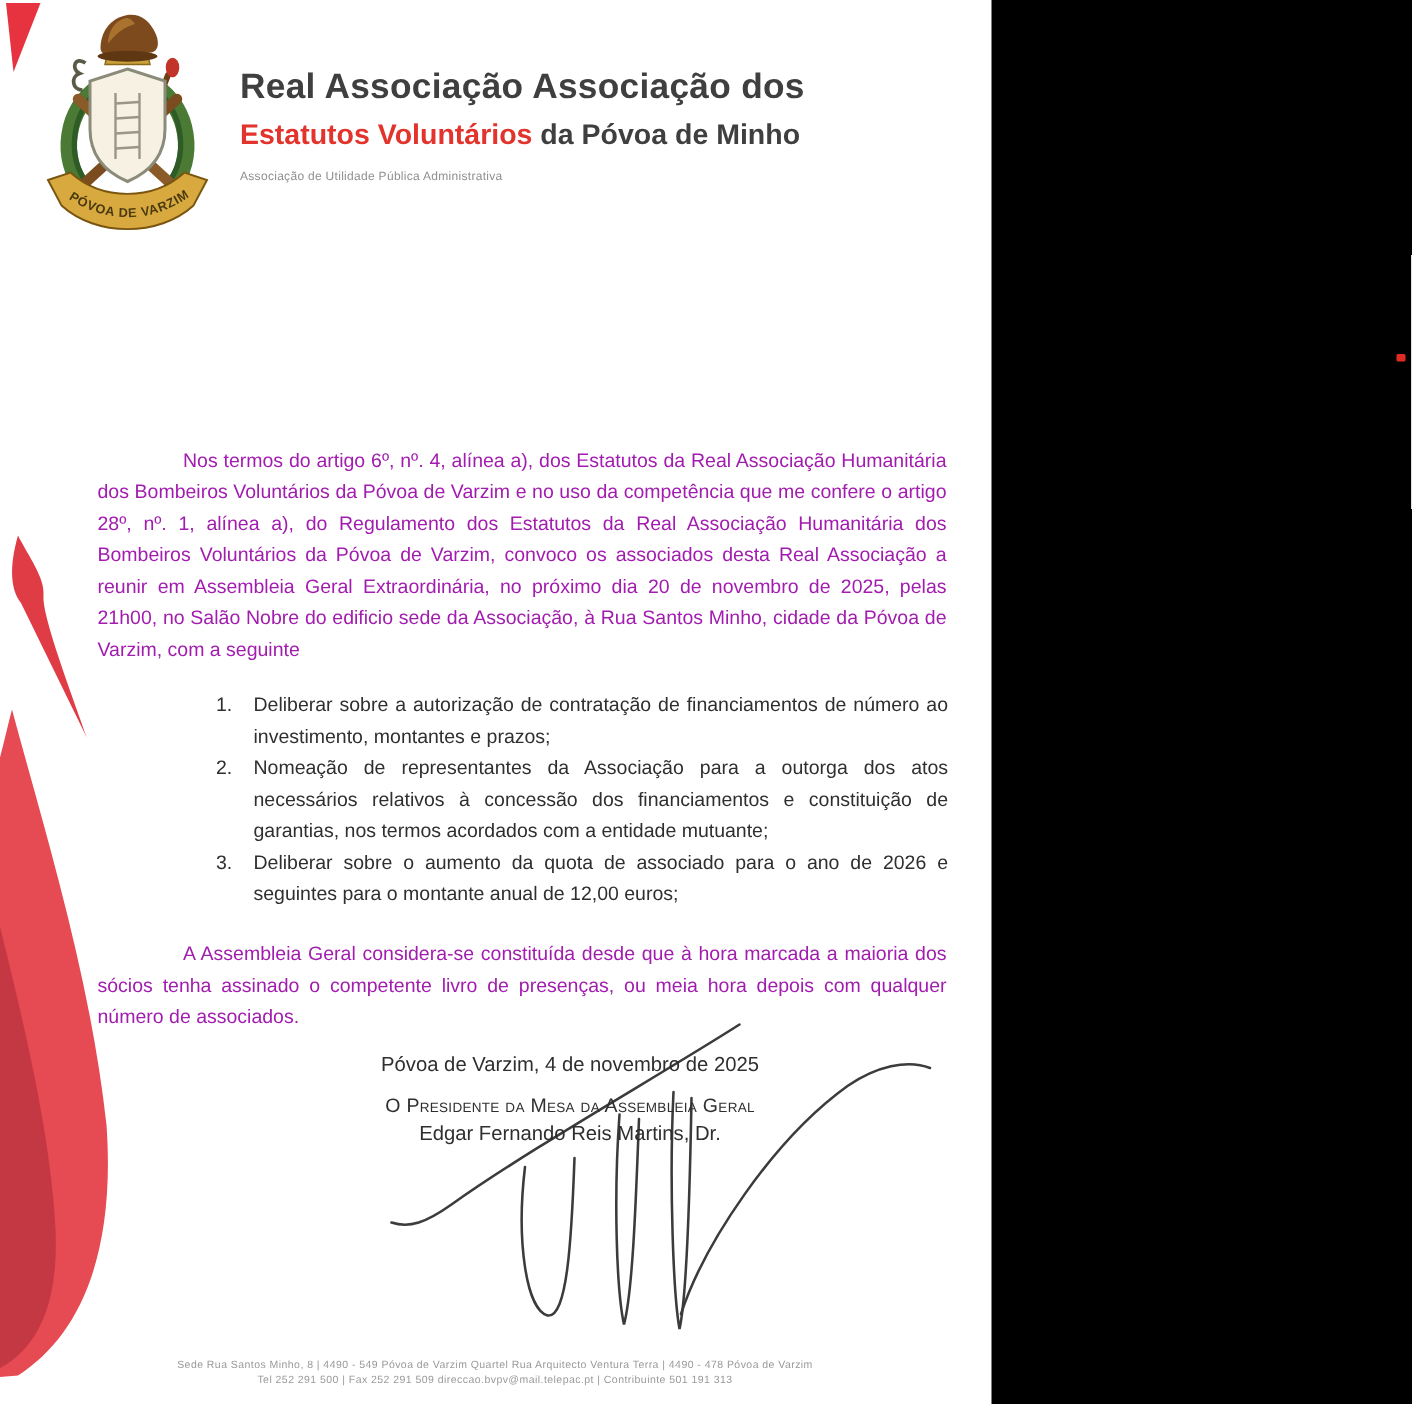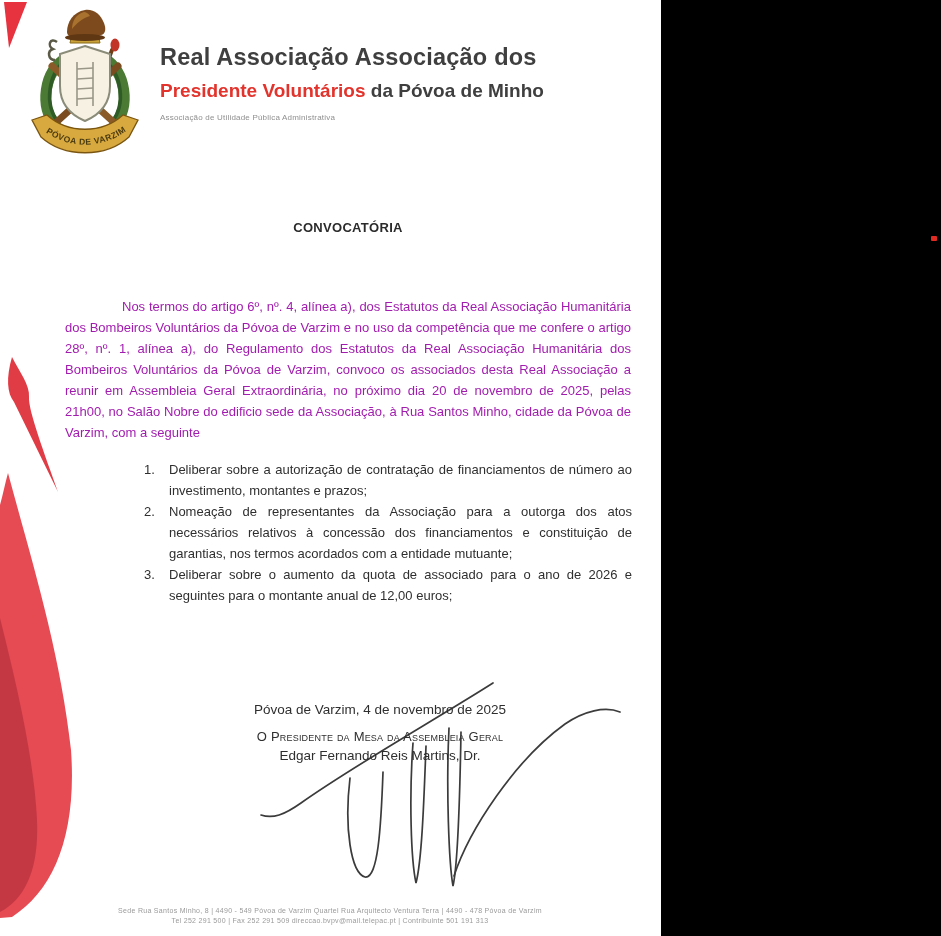--- a/index.html
+++ b/index.html
@@ -91,43 +91,43 @@
 
     <path d="M6,112 L21,107 C42,126 76,126 97,107 L112,112 L103,129 C80,150 38,150 15,129 Z" fill="#d8a93e" stroke="#7a5510" stroke-width="1.3"></path>
     <path id="ribbonTextPath" d="M15,121 C42,142 76,142 103,121" fill="none" stroke="none"></path>
     <text font-size="8.5" font-weight="bold" fill="#4a3a10" letter-spacing="0.5">
       <textPath href="#ribbonTextPath" startOffset="6%">PÓVOA DE VARZIM</textPath>
     </text>
   </svg>
 
   <div class="hdr">
     <div class="l1">Real Associação Associação dos</div>
-    <div class="l2"><span class="em">Presidente Voluntários</span><span> da Póvoa de Minho</span></div>
+    <div class="l2"><span class="em">Estatutos Voluntários</span><span> da Póvoa de Minho</span></div>
     <div class="l3">Associação de Utilidade Pública Administrativa</div>
   </div>
 
-  <div class="doc-subtitle">CONVOCATÓRIA</div>
 
   <div id="intro" class="para indent">Nos termos do artigo 6º, nº. 4, alínea a), dos Estatutos da Real Associação Humanitária dos Bombeiros Voluntários da Póvoa de Varzim e no uso da competência que me confere o artigo 28º, nº. 1, alínea a), do Regulamento dos Estatutos da Real Associação Humanitária dos Bombeiros Voluntários da Póvoa de Varzim, convoco os associados desta Real Associação a reunir em Assembleia Geral Extraordinária, no próximo dia 20 de novembro de 2025, pelas 21h00, no Salão Nobre do edificio sede da Associação, à Rua Santos Minho, cidade da Póvoa de Varzim, com a seguinte</div>
 
   <div class="agenda">
     <div class="row">
       <span class="num">1.</span>
       <span class="txt">Deliberar sobre a autorização de contratação de financiamentos de número ao investimento, montantes e prazos;</span>
     </div>
     <div class="row">
       <span class="num">2.</span>
       <span class="txt">Nomeação de representantes da Associação para a outorga dos atos necessários relativos à concessão dos financiamentos e constituição de garantias, nos termos acordados com a entidade mutuante;</span>
     </div>
     <div class="row">
       <span class="num">3.</span>
       <span class="txt">Deliberar sobre o aumento da quota de associado para o ano de 2026 e seguintes para o montante anual de 12,00 euros;</span>
     </div>
   </div>
 
+  <div id="closing" class="para indent">A Assembleia Geral considera-se constituída desde que à hora marcada a maioria dos sócios tenha assinado o competente livro de presenças, ou meia hora depois com qualquer número de associados.</div>
 
   <div class="signblock">
     <div class="dateline">Póvoa de Varzim, 4 de novembro de 2025</div>
     <div class="role">O Presidente da Mesa da Assembleia Geral</div>
     <div class="name">Edgar Fernando Reis Martins, Dr.</div>
   </div>
 
   <svg class="signature" viewBox="0 0 400 238" aria-hidden="true">
     <g fill="none" stroke="#2b2b2b" stroke-width="1.7" stroke-linecap="round" opacity="0.92">
       <path d="M8,147 C20,151 31,147 48,135 C100,98 185,50 240,15"></path>

